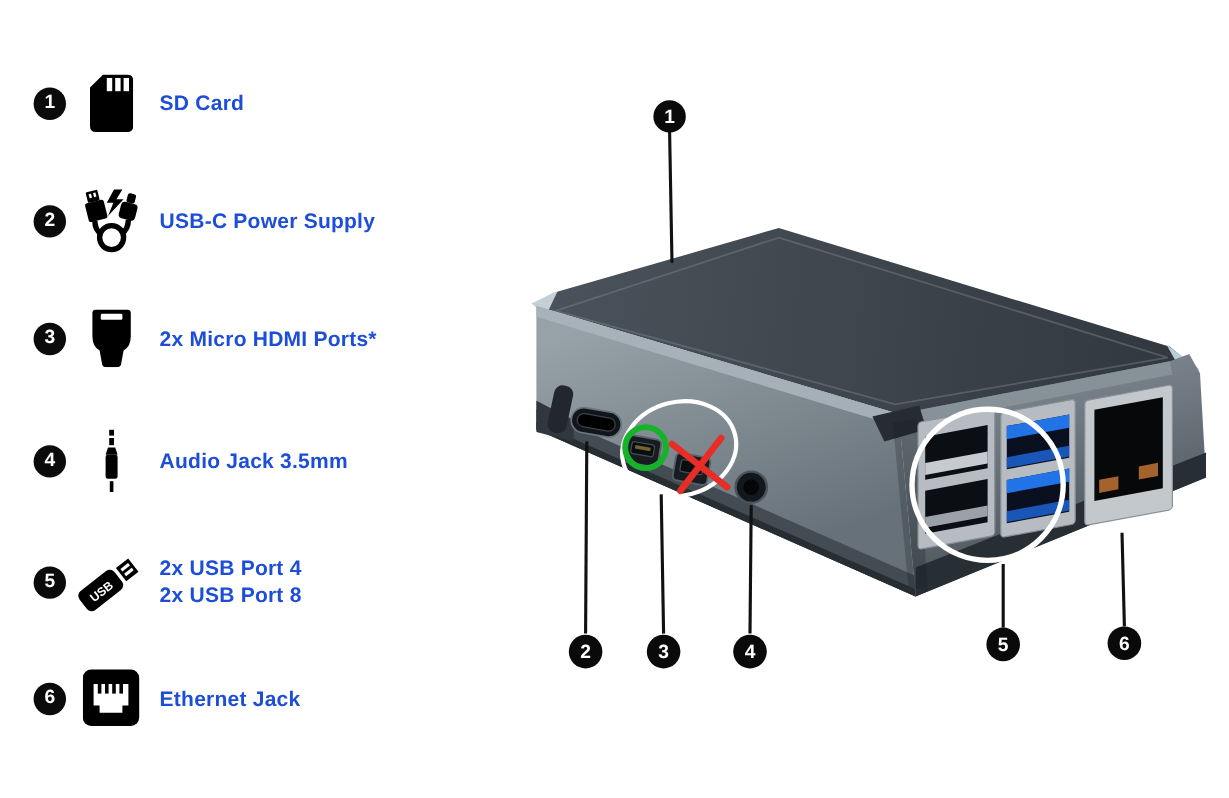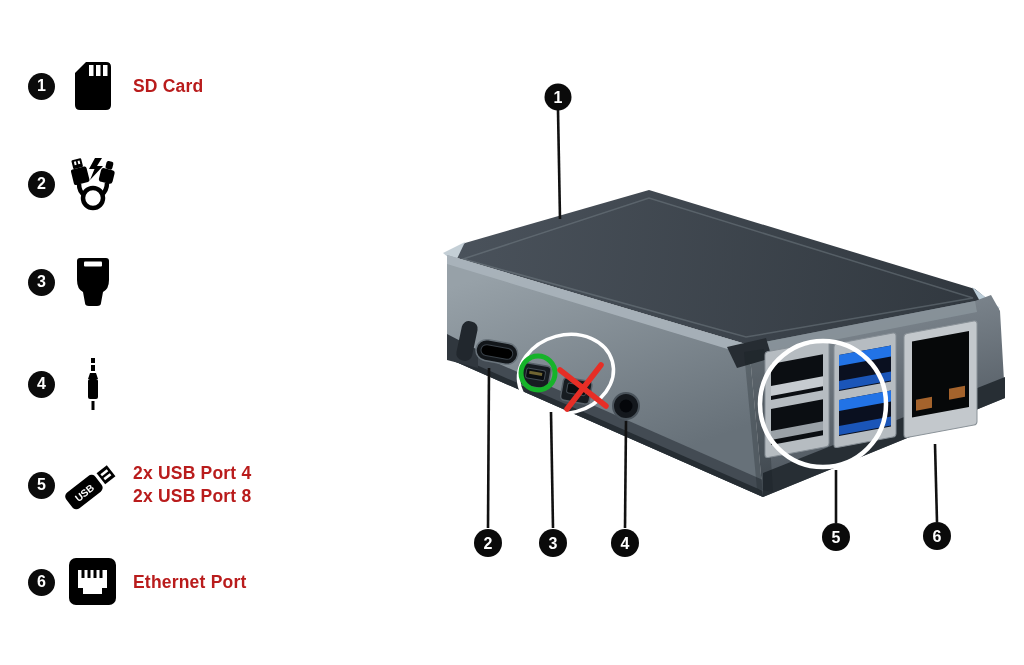--- a/index.html
+++ b/index.html
@@ -3,21 +3,21 @@
 <meta charset="utf-8">
 <style>
   html,body{margin:0;padding:0;background:#fff;}
   body{width:1024px;height:665px;overflow:hidden;font-family:"Liberation Sans","DejaVu Sans",sans-serif;}
   .stage{position:relative;width:1024px;height:665px;background:#ffffff;}
   
   .lrow{position:absolute;left:28px;height:62px;display:flex;align-items:center;}
   .lnum{flex:0 0 auto;width:27px;height:27px;border-radius:50%;background:#0b0b0b;color:#ffffff;
         display:flex;align-items:center;justify-content:center;font-weight:bold;font-size:16px;line-height:1;}
   .licon{flex:0 0 auto;width:64px;margin-left:6px;display:flex;align-items:center;justify-content:center;}
-  .llabel{margin-left:8px;font-size:17.5px;font-weight:bold;color:#b91c1c;line-height:23px;letter-spacing:.2px;white-space:nowrap;}
+  .llabel{margin-left:8px;font-size:17.5px;font-weight:bold;color:#1d4ed8;line-height:23px;letter-spacing:.2px;white-space:nowrap;}
   .device-svg{position:absolute;left:430px;top:70px;width:594px;height:530px;}
   .co-num{fill:#ffffff;font-family:"Liberation Sans","DejaVu Sans",sans-serif;font-weight:bold;font-size:16px;}
 </style>
 </head>
 <body>
 
 <div class="stage">
 
   <div>
 
@@ -51,48 +51,51 @@
           <g transform="rotate(14 43 18)">
             <rect x="39.5" y="4" width="7" height="8" rx="2" fill="#000"></rect>
             <rect x="36" y="12" width="14" height="14" rx="3" fill="#000"></rect>
           </g>
           <path d="M31,1 L38,1 L33,9 L39,9 L26,23 L30.5,12 L25,12 Z" fill="#000"></path>
           <circle cx="29" cy="41" r="10" fill="none" stroke="#000" stroke-width="4.5"></circle>
           <path d="M15,27 Q15,35 21,38.5" fill="none" stroke="#000" stroke-width="4.5"></path>
           <path d="M43,26 Q43,34 37,38.5" fill="none" stroke="#000" stroke-width="4.5"></path>
         </svg>
       </div>
+      <div class="llabel">USB-C Power Supply</div>
     </div>
 
     <div class="lrow" style="top:251px">
       <div class="lnum">
           <span>3</span>
         </div>
       <div class="licon">
         <svg width="34" height="48" viewBox="0 0 34 48">
           <path d="M4,0 H30 Q33,0 33,3 V12 H1 V3 Q1,0 4,0 Z" fill="#000"></path>
           <rect x="8" y="3.5" width="18" height="5" rx="1" fill="#fff"></rect>
           <path d="M1,12 H33 V22 Q33,31 27,34 L25,45 Q25,48 21,48 H13 Q9,48 9,45 L7,34 Q1,31 1,22 Z" fill="#000"></path>
         </svg>
       </div>
+      <div class="llabel">2x Micro HDMI Ports*</div>
     </div>
 
     <div class="lrow" style="top:353px">
       <div class="lnum">
           <span>4</span>
         </div>
       <div class="licon">
         <svg width="16" height="52" viewBox="0 0 16 52">
           <rect x="6" y="0" width="4" height="5" fill="#000"></rect>
           <rect x="6" y="7" width="4" height="6" fill="#000"></rect>
           <polygon points="5,15 11,15 13,21 3,21" fill="#000"></polygon>
           <rect x="3" y="21" width="10" height="20" rx="2" fill="#000"></rect>
           <rect x="6.5" y="43" width="3" height="9" fill="#000"></rect>
         </svg>
       </div>
+      <div class="llabel">Audio Jack 3.5mm</div>
     </div>
 
     <div class="lrow" style="top:454px">
       <div class="lnum">
           <span>5</span>
         </div>
       <div class="licon">
         <svg width="62" height="62" viewBox="0 0 62 62">
           <g transform="rotate(-38 31 31)">
             <rect x="1" y="21" width="37" height="20" rx="5" fill="#000"></rect>
@@ -116,21 +119,21 @@
       <div class="licon">
         <svg width="48" height="52" viewBox="0 0 48 52">
           <rect x="0" y="2" width="47" height="47" rx="7" fill="#000"></rect>
           <path d="M9,14 H38 V32 H33 V38 H14 V32 H9 Z" fill="#fff"></path>
           <rect x="12.5" y="14" width="3" height="8" fill="#000"></rect>
           <rect x="18.5" y="14" width="3" height="8" fill="#000"></rect>
           <rect x="24.5" y="14" width="3" height="8" fill="#000"></rect>
           <rect x="30.5" y="14" width="3" height="8" fill="#000"></rect>
         </svg>
       </div>
-      <div class="llabel">Ethernet Port</div>
+      <div class="llabel">Ethernet Jack</div>
     </div>
   </div>
 
   <svg class="device-svg" viewBox="430 70 594 530">
     <defs>
       <linearGradient id="gTop" gradientUnits="userSpaceOnUse" x1="452" y1="250" x2="1000" y2="310">
         <stop offset="0" stop-color="#4a525b"></stop>
         <stop offset="1" stop-color="#30373e"></stop>
       </linearGradient>
       <linearGradient id="gLeft" gradientUnits="userSpaceOnUse" x1="520" y1="262" x2="600" y2="480">

